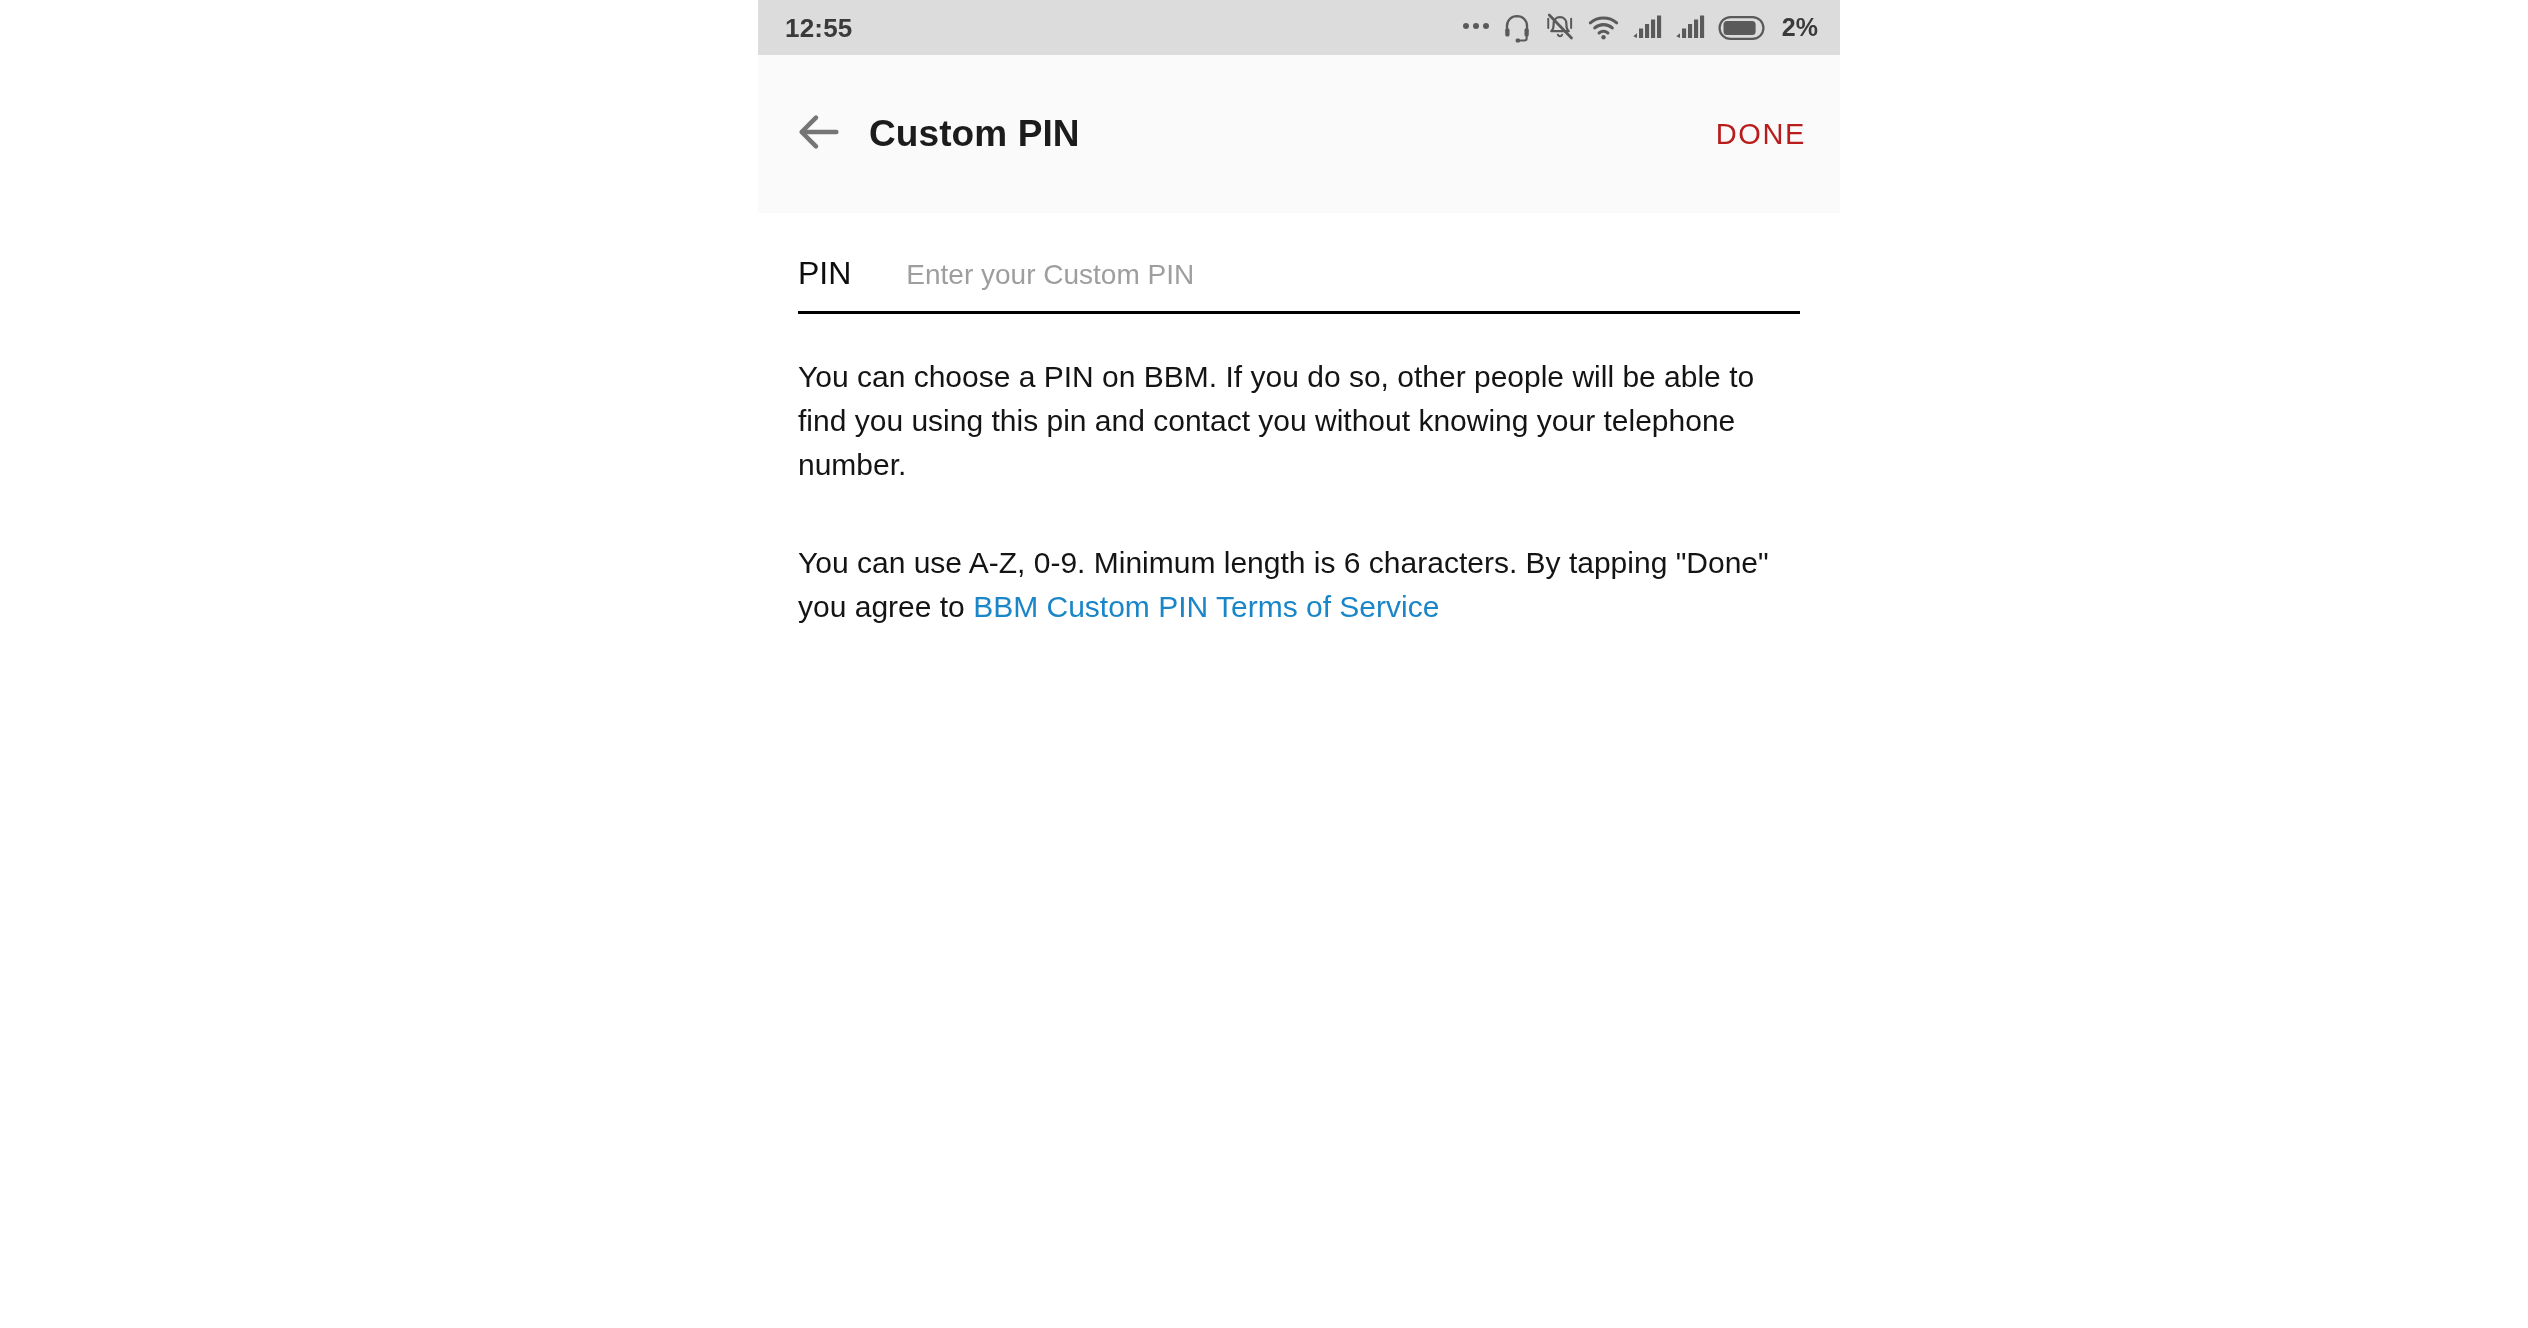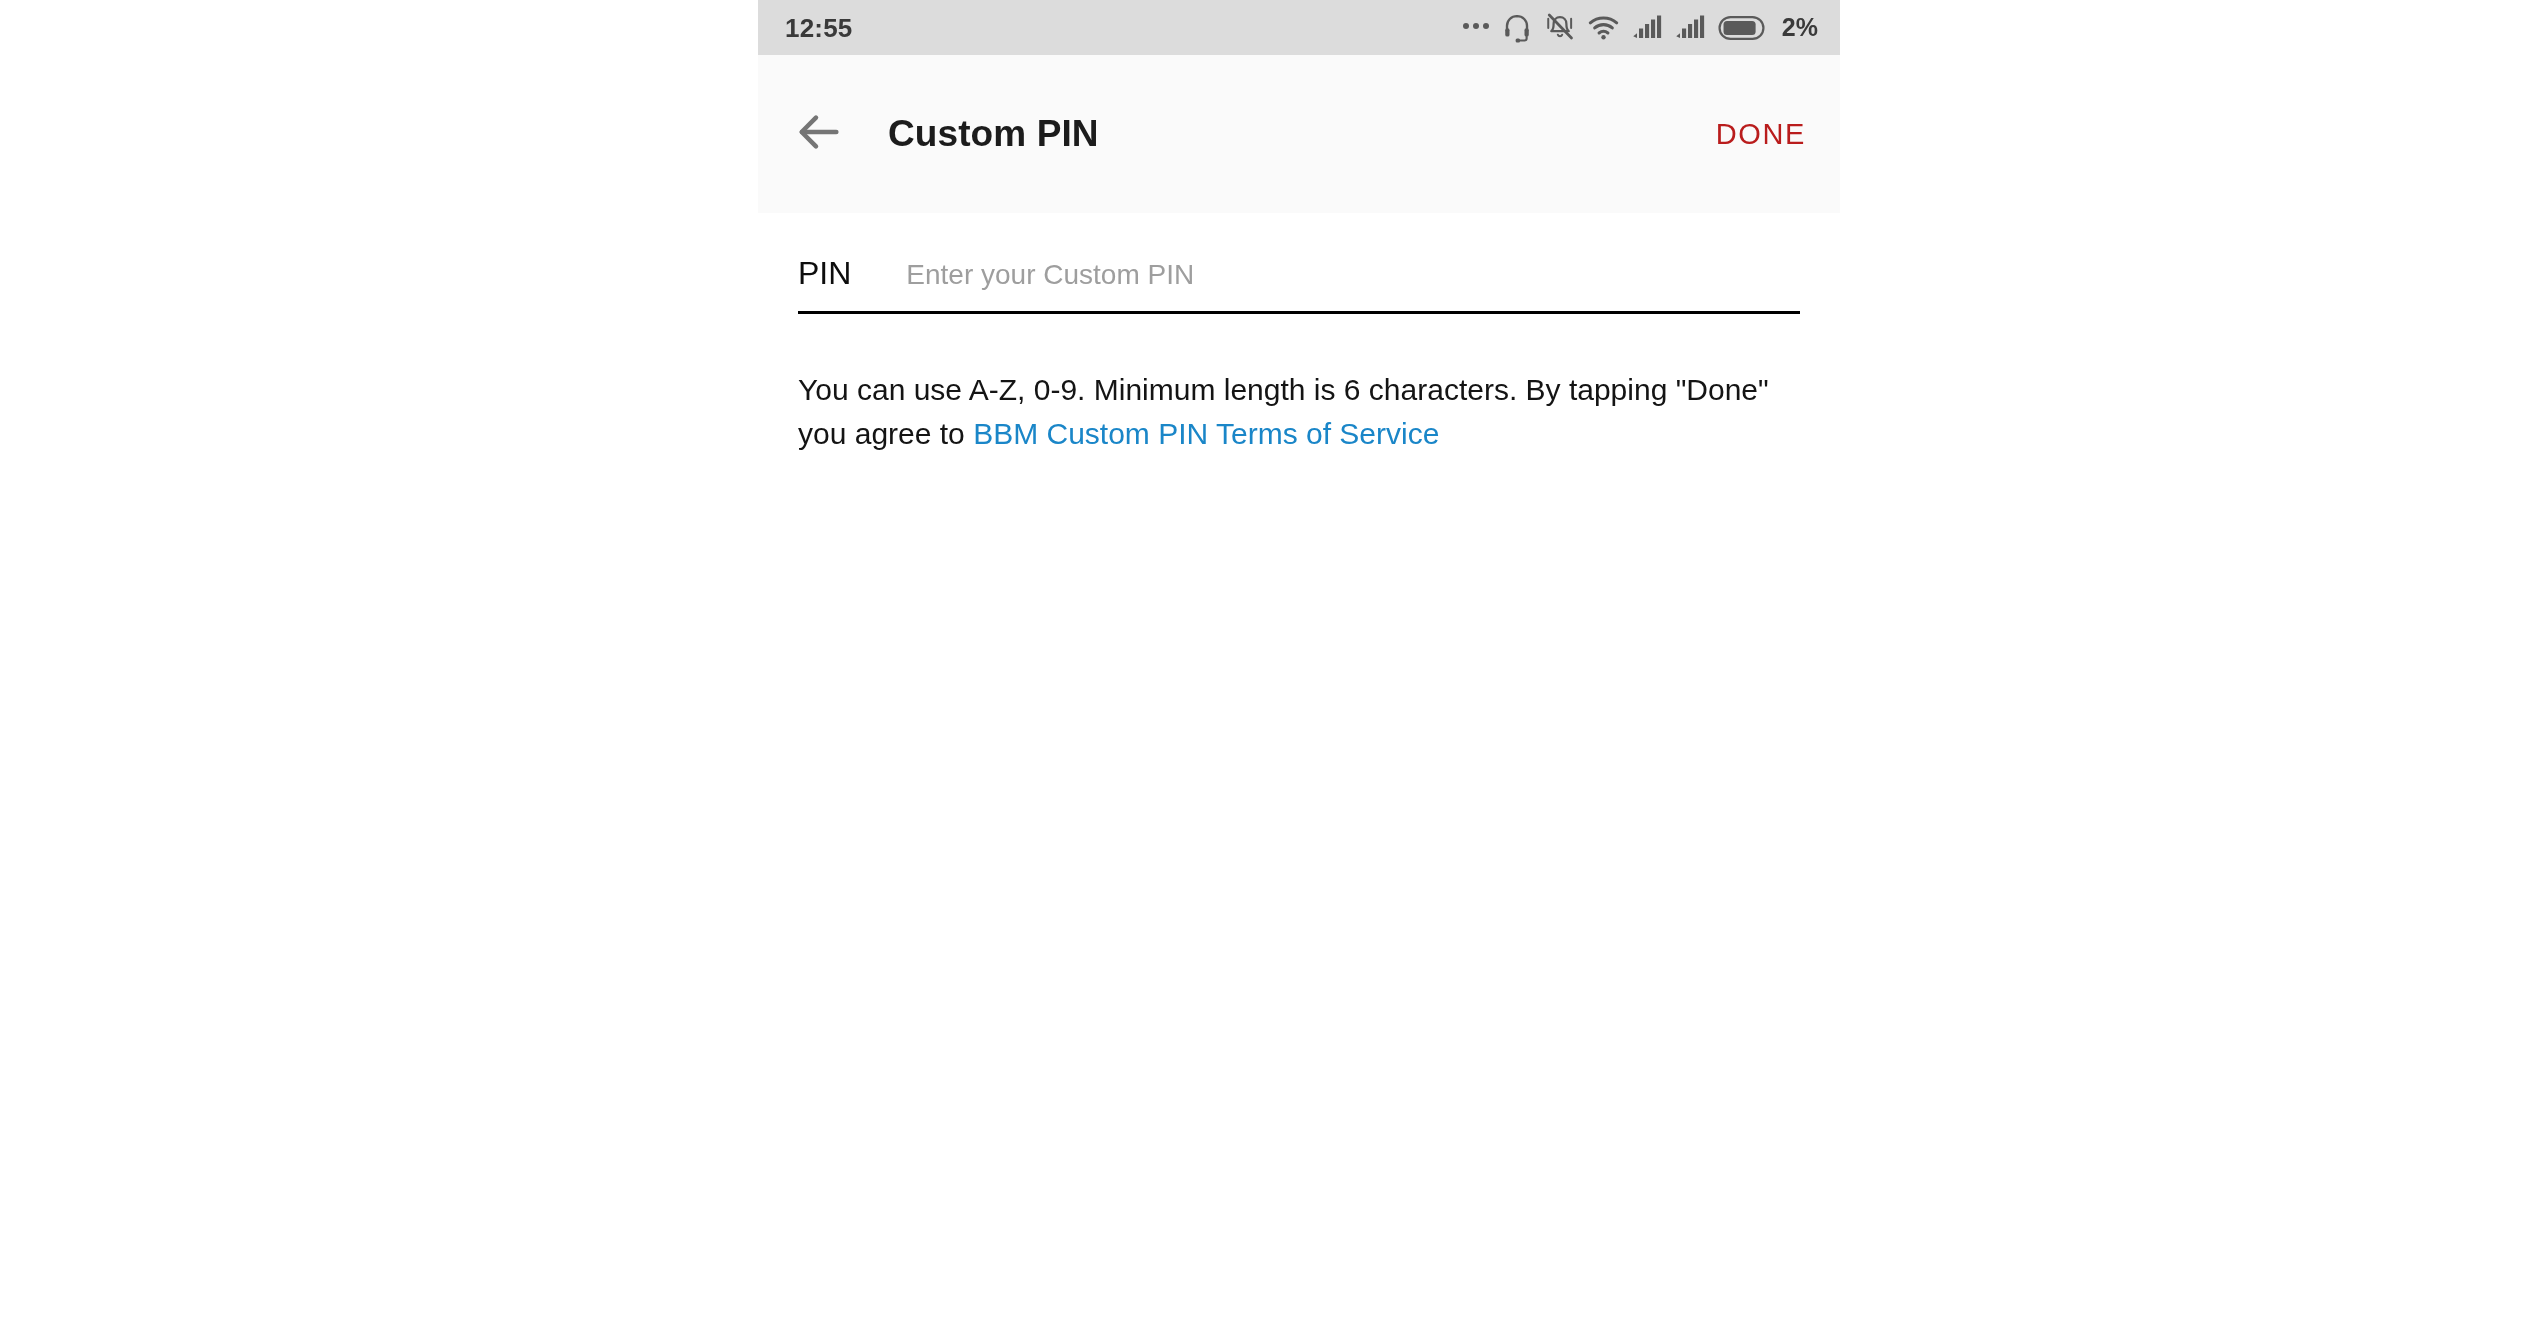--- a/index.html
+++ b/index.html
@@ -90,21 +90,21 @@
     display: flex;
     align-items: center;
     justify-content: center;
     flex: 0 0 auto;
     cursor: pointer;
   }
   #app-title {
     font-size: 37px;
     font-weight: bold;
     color: #1c1c1c;
-    margin-left: 32px;
+    margin-left: 13px;
     letter-spacing: 0.1px;
     white-space: nowrap;
   }
   #done-button {
     margin-left: auto;
     font-size: 29px;
     font-weight: normal;
     color: #b91c1c;
     letter-spacing: 1.6px;
     cursor: default;
@@ -250,18 +250,19 @@
     <span id="done-button">DONE</span>
   </div>
 
   <div id="content">
 
     <div id="pin-row">
       <span id="pin-label">PIN</span>
       <input id="pin-input" type="text" placeholder="Enter your Custom PIN" style="">
     </div>
 
+    <p id="paragraph-one" class="body-paragraph">You can choose a PIN on BBM. If you do so, other people will be able to find you using this pin and contact you without knowing your telephone number.</p>
 
     <p id="paragraph-two" class="body-paragraph"><span>You can use A-Z, 0-9. Minimum length is 6 characters. By tapping "Done" you agree to </span><a id="terms-link" href="#">BBM Custom PIN Terms of Service</a></p>
 
   </div>
 
 </div>
 
 </body></html>

